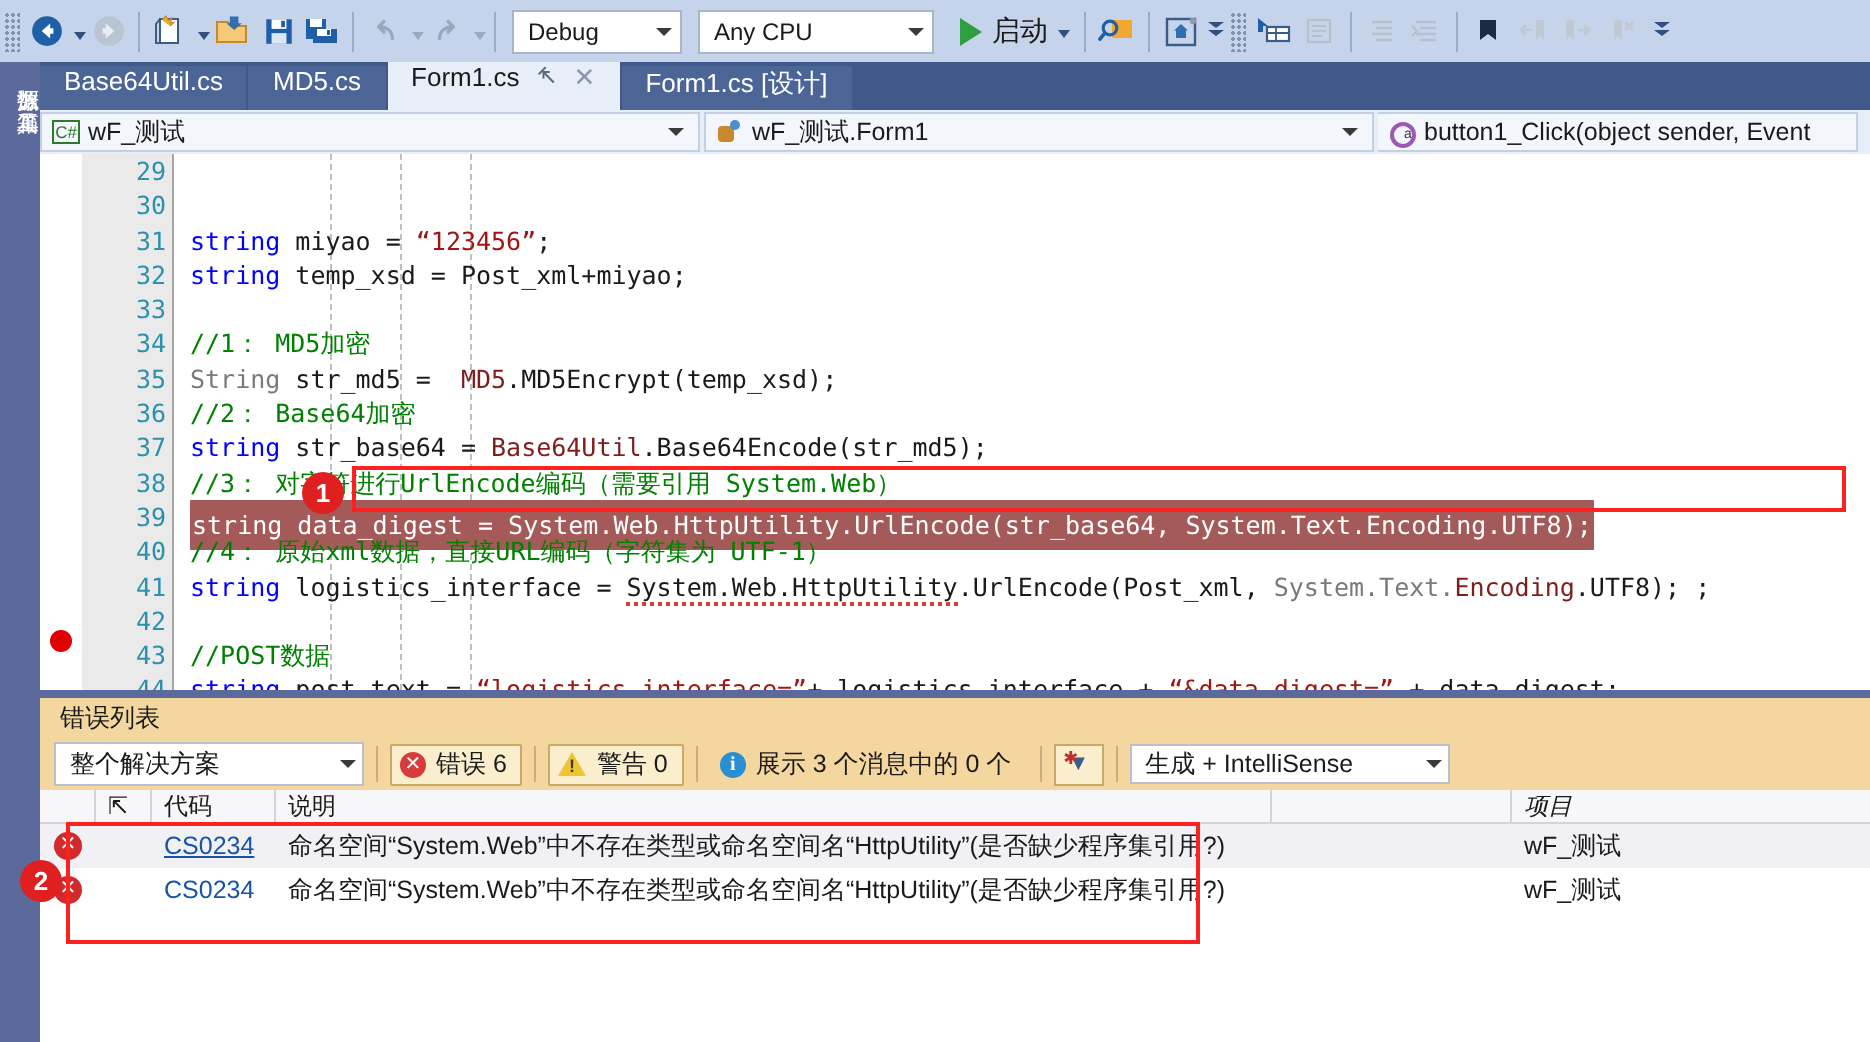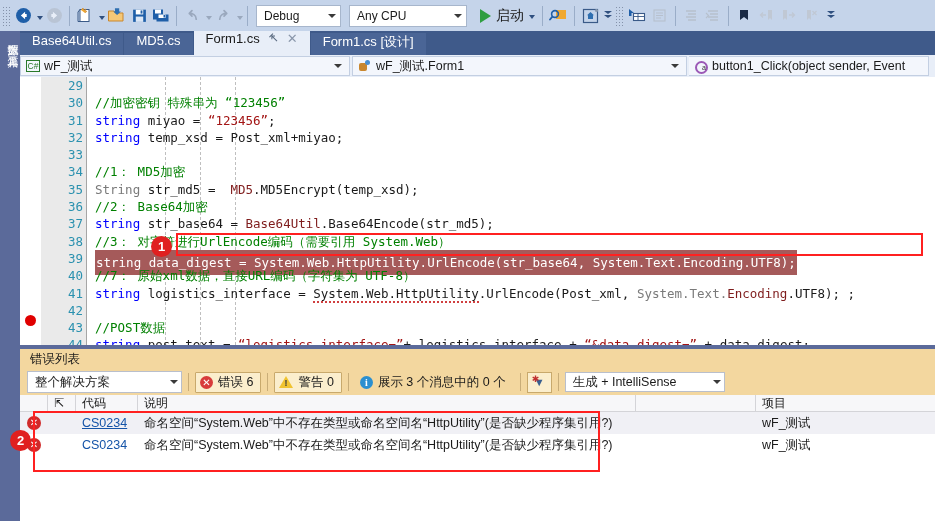--- a/index.html
+++ b/index.html
@@ -352,21 +352,21 @@
     background: #f7f7f9; border-bottom: 1px solid #d4d4d8;
     font-size: 12px; color: #1a1a1a;
   }
   .gh { padding-left: 6px; border-right: 1px solid #d4d4d8; height: 17px;
         line-height: 17px; overflow: hidden; white-space: nowrap; }
   .gh.c0 { width: 28px; }
   .gh.c1 { width: 28px; }
   .gh.code { width: 62px; }
   .gh.desc { width: 498px; }
   .gh.proj { width: 120px; }
-  .gh.file { width: 179px; border-right: none; }
+  .gh.file { width: 179px; border-right: none; font-style: italic; }
   .grow {
     display: flex; height: 22px; align-items: center;
     font-size: 12.5px; color: #1a1a1a;
   }
   .grow.alt { background: #f0f0f5; }
   .gc { padding-left: 6px; height: 22px; line-height: 22px;
         overflow: hidden; white-space: nowrap; }
   .gc.c0 { width: 28px; display: flex; align-items: center; justify-content: center; padding: 0; }
   .gc.c1 { width: 28px; }
   .gc.code { width: 62px; }
@@ -604,31 +604,31 @@
   <div class="editor">
     <div class="bpgutter"></div>
     <div class="numgutter"></div>
     <div class="gutterline"></div>
     <div class="iguide" style="left:145px;"></div>
     <div class="iguide" style="left:180px;"></div>
     <div class="iguide" style="left:215px;"></div>
     <div class="breakpoint"></div>
     <div class="coderows" id="code-rows">
         <div class="crow"><div class="lnum">29</div><div class="ctext"></div></div>
-        <div class="crow"><div class="lnum">30</div><div class="ctext"><span class="cmt">//加密密钥 特殊串为 “123456”</span></div></div>
+        <div class="crow"><div class="lnum">30</div></div>
         <div class="crow"><div class="lnum">31</div><div class="ctext"><span class="kw">string</span><span class="idn"> miyao = </span><span class="str">“123456”</span><span class="idn">;</span></div></div>
         <div class="crow"><div class="lnum">32</div><div class="ctext"><span class="kw">string</span><span class="idn"> temp_xsd = Post_xml+miyao;</span></div></div>
         <div class="crow"><div class="lnum">33</div><div class="ctext"></div></div>
         <div class="crow"><div class="lnum">34</div><div class="ctext"><span class="cmt">//1： MD5加密</span></div></div>
         <div class="crow"><div class="lnum">35</div><div class="ctext"><span class="dim">String</span><span class="idn"> str_md5 =  </span><span class="cls">MD5</span><span class="idn">.MD5Encrypt(temp_xsd);</span></div></div>
         <div class="crow"><div class="lnum">36</div><div class="ctext"><span class="cmt">//2： Base64加密</span></div></div>
         <div class="crow"><div class="lnum">37</div><div class="ctext"><span class="kw">string</span><span class="idn"> str_base64 = </span><span class="cls">Base64Util</span><span class="idn">.Base64Encode(str_md5);</span></div></div>
         <div class="crow"><div class="lnum">38</div><div class="ctext"><span class="cmt">//3： 对字符进行UrlEncode编码（需要引用 System.Web）</span></div></div>
         <div class="crow"><div class="lnum">39</div><div class="hl-line">string data_digest = System.Web.HttpUtility.UrlEncode(str_base64, System.Text.Encoding.UTF8);</div></div>
-        <div class="crow"><div class="lnum">40</div><div class="ctext"><span class="cmt">//7： 原始xml数据，直接URL编码（字符集为 UTF-8）</span></div></div>
+        <div class="crow"><div class="lnum">40</div><div class="ctext"><span class="cmt">//4： 原始xml数据，直接URL编码（字符集为 UTF-1）</span></div></div>
         <div class="crow"><div class="lnum">41</div><div class="ctext"><span class="kw">string</span><span class="idn"> logistics_interface = </span><span class="idn squiggle">System.Web.HttpUtility</span><span class="idn">.UrlEncode(Post_xml, </span><span class="dim">System.Text.</span><span class="cls">Encoding</span><span class="idn">.UTF8); ;</span></div></div>
         <div class="crow"><div class="lnum">42</div><div class="ctext"></div></div>
         <div class="crow"><div class="lnum">43</div><div class="ctext"><span class="cmt">//POST数据</span></div></div>
         <div class="crow"><div class="lnum">44</div><div class="ctext"><span class="kw">string</span><span class="idn"> post_text = </span><span class="str">“logistics_interface=”</span><span class="idn">+ logistics_interface + </span><span class="str">“&amp;data_digest=”</span><span class="idn"> + data_digest;</span></div></div>
       </div>
   </div>
 
   <div class="thinline"></div>
 
   <div class="errpanel">

